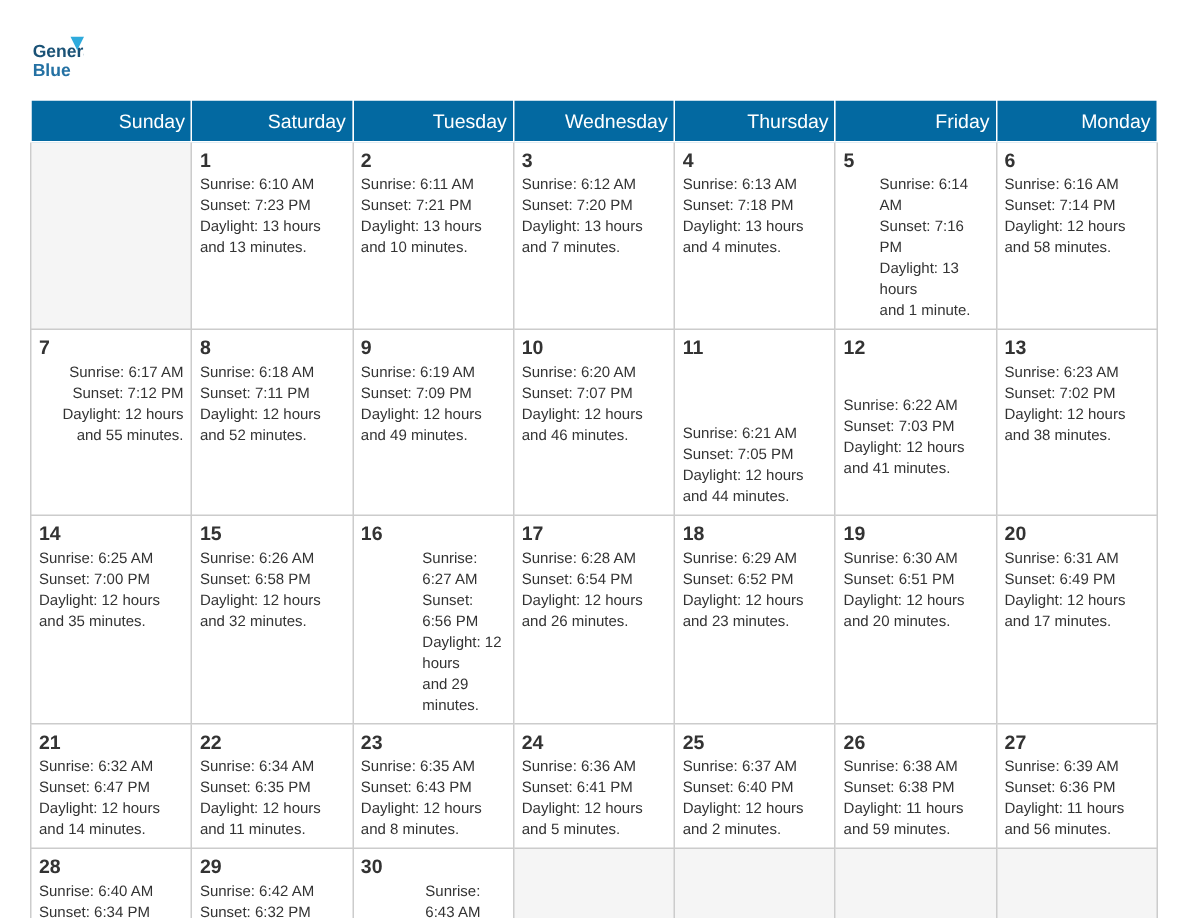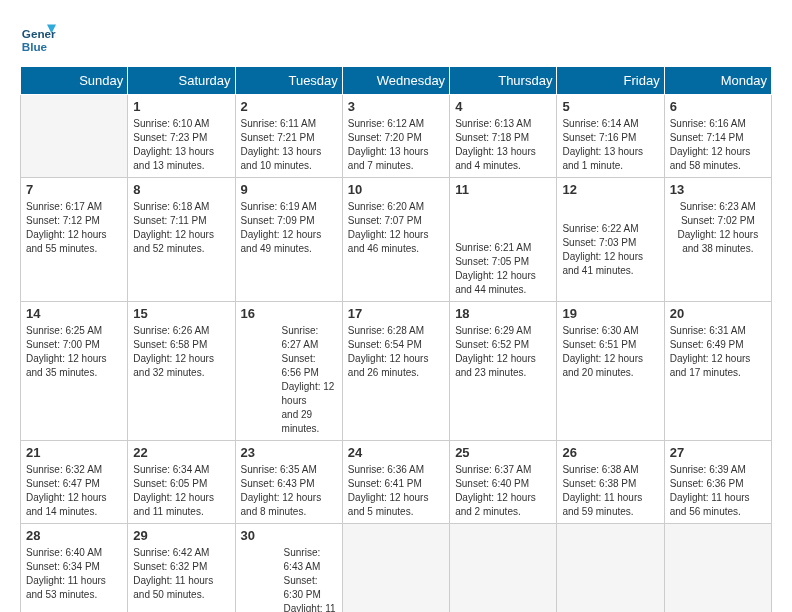--- a/index.html
+++ b/index.html
@@ -138,37 +138,37 @@
         </td>
         <td>
           <div class="day-number">4</div>
           <div class="day-info" style="white-space: pre-line;">Sunrise: 6:13 AM
 Sunset: 7:18 PM
 Daylight: 13 hours
 and 4 minutes.</div>
         </td>
         <td>
           <div class="day-number">5</div>
-          <div class="day-info" style="white-space: pre-line;">Sunrise: 6:14 AM
+          <div class="day-info" style="white-space: pre-line; margin-left: 24px;">Sunrise: 6:14 AM
 Sunset: 7:16 PM
 Daylight: 13 hours
 and 1 minute.</div>
         </td>
         <td>
           <div class="day-number">6</div>
           <div class="day-info" style="white-space: pre-line;">Sunrise: 6:16 AM
 Sunset: 7:14 PM
 Daylight: 12 hours
 and 58 minutes.</div>
         </td>
       </tr>
       <tr>
         <td>
           <div class="day-number">7</div>
-          <div class="day-info" style="white-space: pre-line;">Sunrise: 6:17 AM
+          <div class="day-info" style="white-space: pre-line; text-align: right;">Sunrise: 6:17 AM
 Sunset: 7:12 PM
 Daylight: 12 hours
 and 55 minutes.</div>
         </td>
         <td>
           <div class="day-number">8</div>
           <div class="day-info" style="white-space: pre-line;">Sunrise: 6:18 AM
 Sunset: 7:11 PM
 Daylight: 12 hours
 and 52 minutes.</div>
@@ -196,21 +196,21 @@
         </td>
         <td>
           <div class="day-number">12</div>
           <div class="day-info" style="white-space: pre-line; margin-top: 25px;">Sunrise: 6:22 AM
 Sunset: 7:03 PM
 Daylight: 12 hours
 and 41 minutes.</div>
         </td>
         <td>
           <div class="day-number">13</div>
-          <div class="day-info" style="white-space: pre-line; text-align: center;">Sunrise: 6:23 AM
+          <div class="day-info" style="white-space: pre-line;">Sunrise: 6:23 AM
 Sunset: 7:02 PM
 Daylight: 12 hours
 and 38 minutes.</div>
         </td>
       </tr>
       <tr>
         <td>
           <div class="day-number">14</div>
           <div class="day-info" style="white-space: pre-line;">Sunrise: 6:25 AM
 Sunset: 7:00 PM
@@ -264,21 +264,21 @@
         <td>
           <div class="day-number">21</div>
           <div class="day-info" style="white-space: pre-line;">Sunrise: 6:32 AM
 Sunset: 6:47 PM
 Daylight: 12 hours
 and 14 minutes.</div>
         </td>
         <td>
           <div class="day-number">22</div>
           <div class="day-info" style="white-space: pre-line;">Sunrise: 6:34 AM
-Sunset: 6:05 PM
+Sunset: 6:35 PM
 Daylight: 12 hours
 and 11 minutes.</div>
         </td>
         <td>
           <div class="day-number">23</div>
           <div class="day-info" style="white-space: pre-line;">Sunrise: 6:35 AM
 Sunset: 6:43 PM
 Daylight: 12 hours
 and 8 minutes.</div>
         </td>

